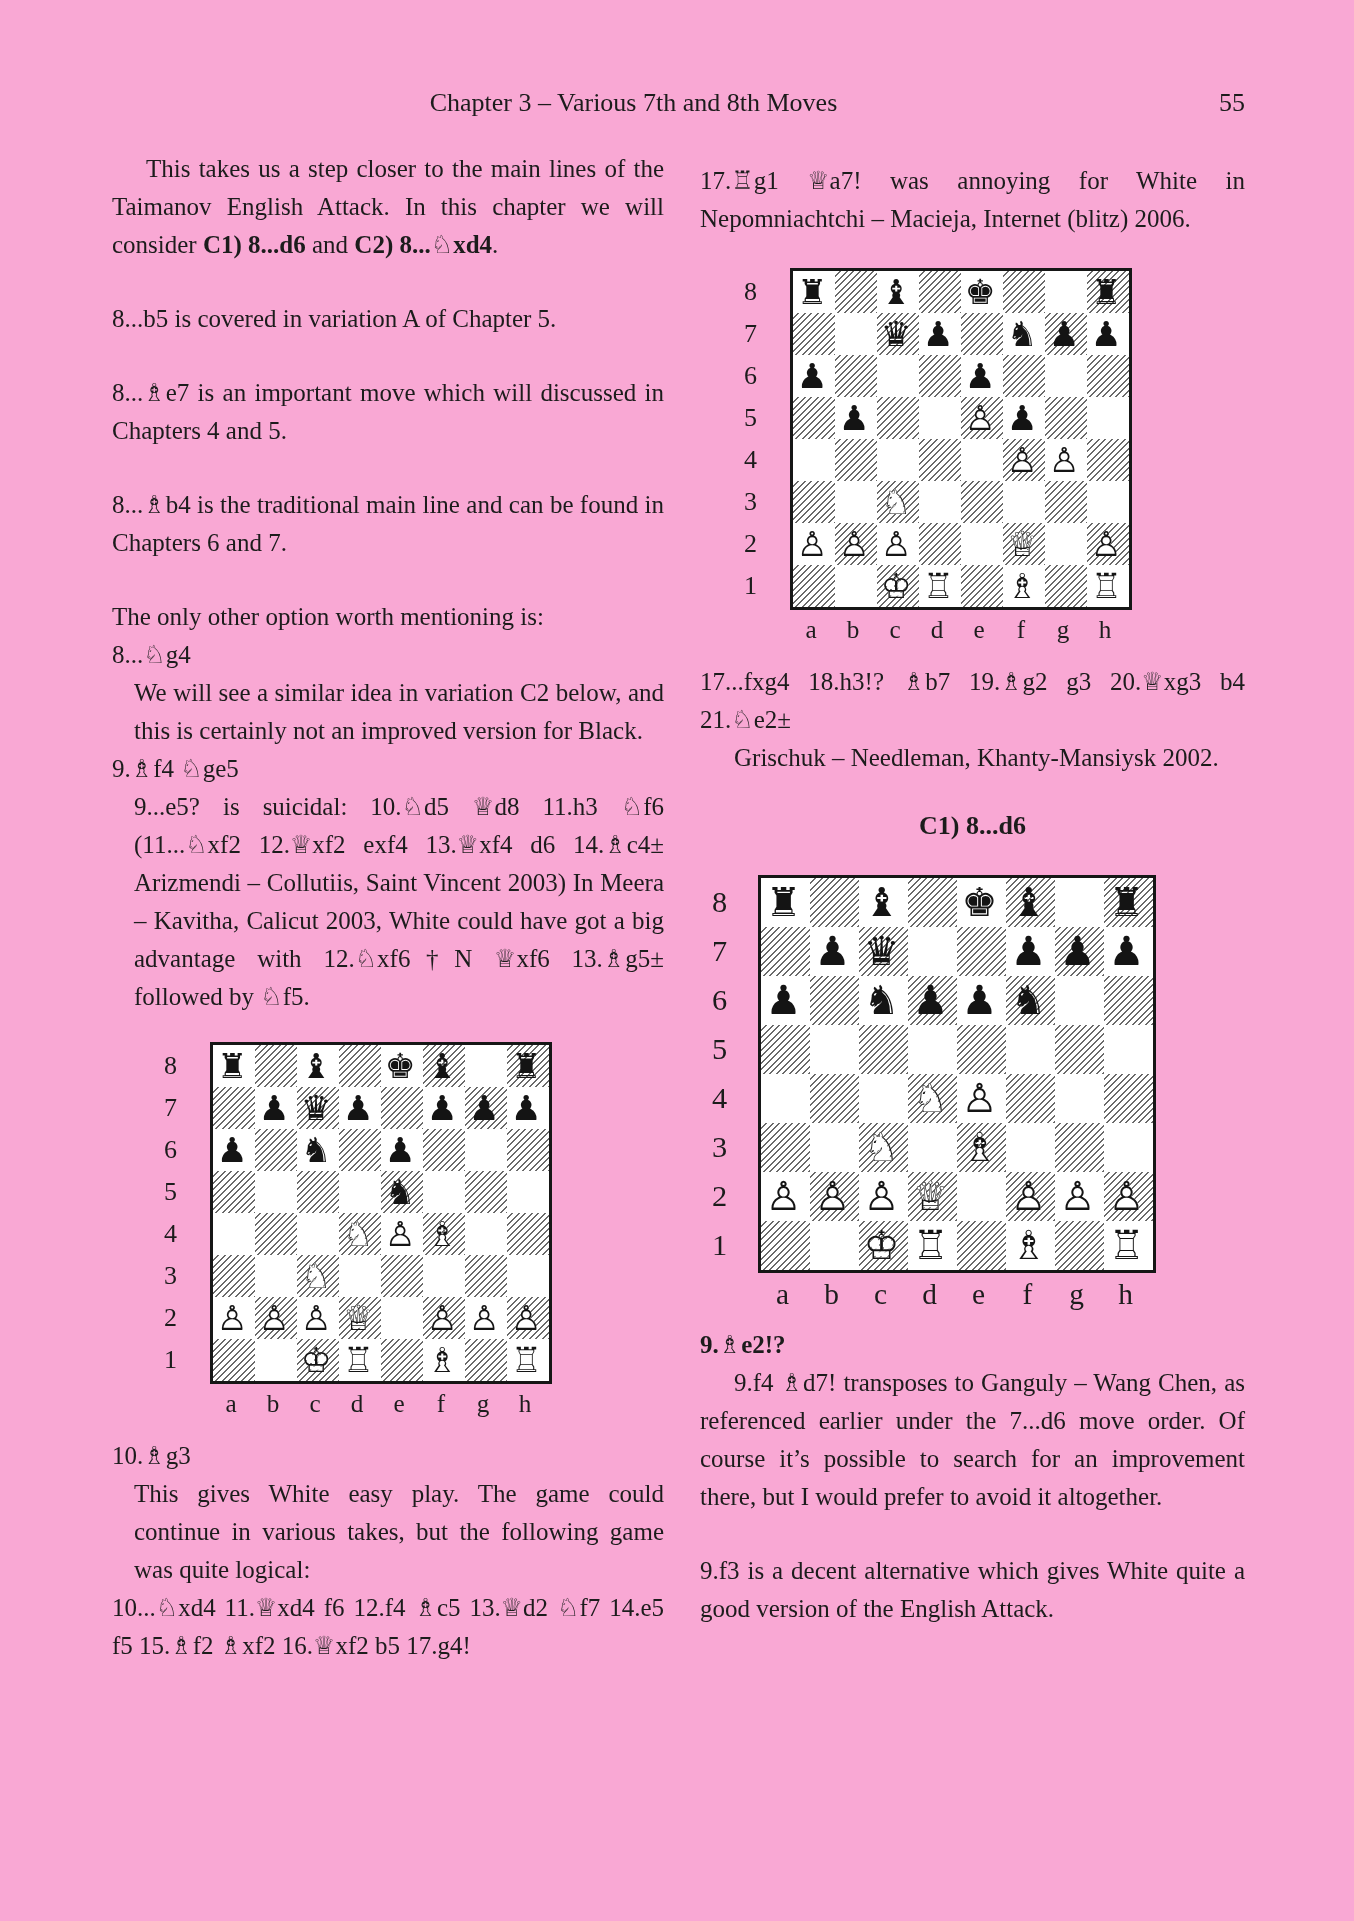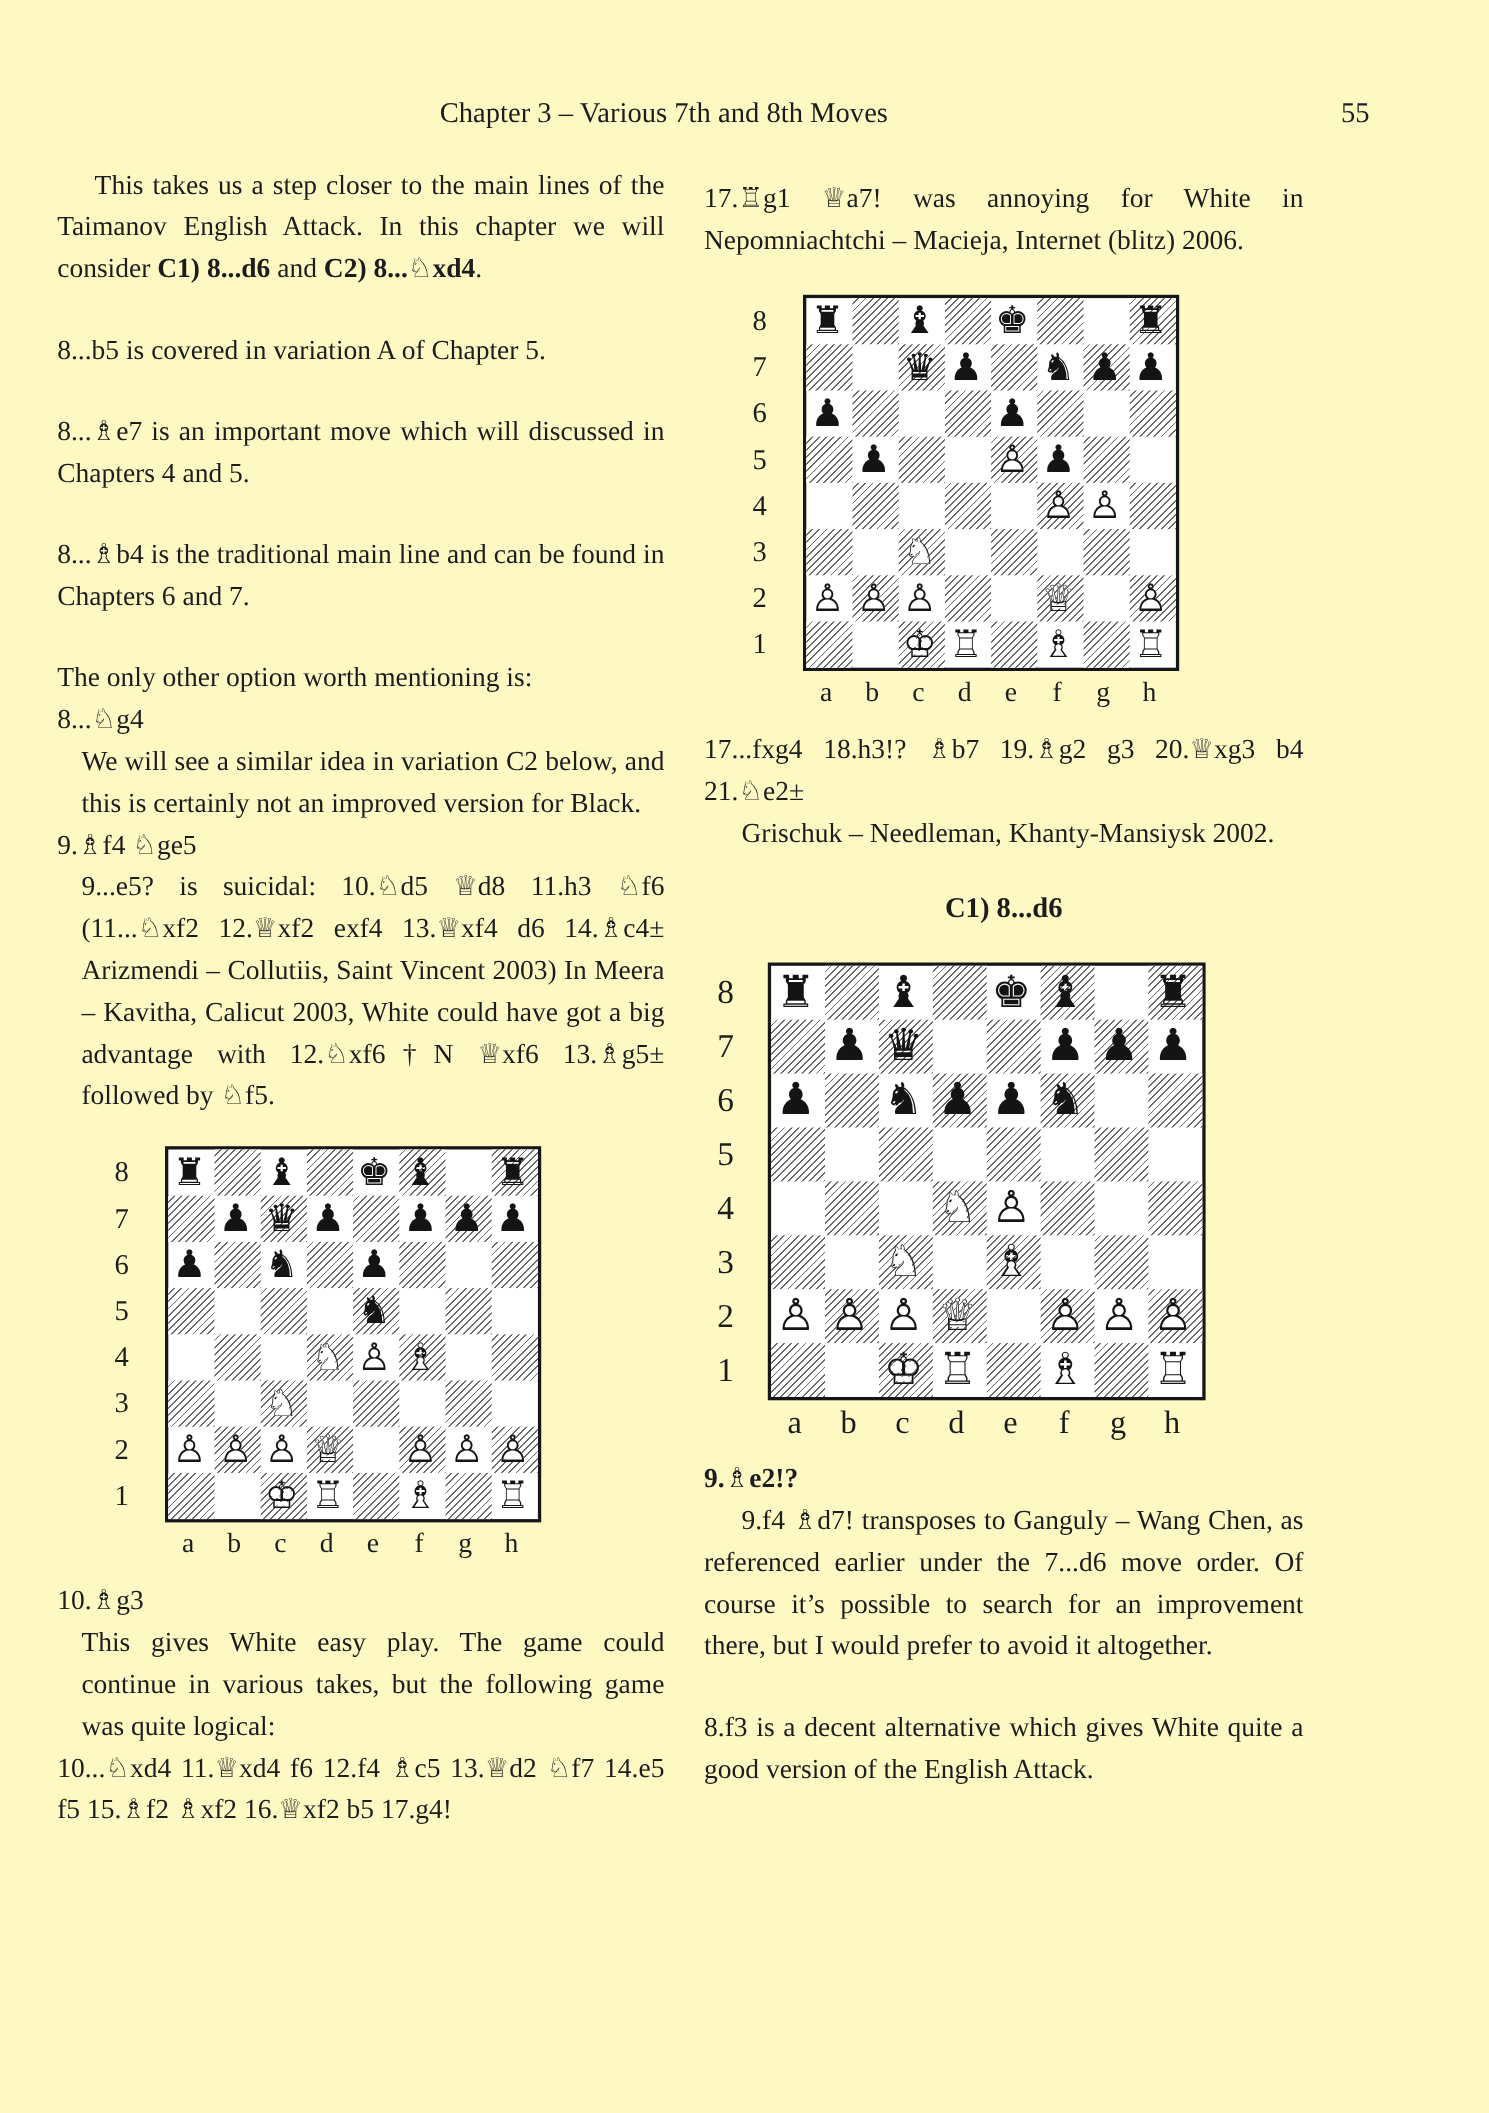--- a/index.html
+++ b/index.html
@@ -1,22 +1,22 @@
 <!DOCTYPE html>
 <html><head>
 <meta charset="utf-8">
 <style>
   html,body{margin:0;padding:0;background:#e8e8e8;}
   .page{
     position:relative;
     width:1354px;height:1921px;
     margin:0 auto;
-    background:#fef9c3;
+    background:#f9a8d4;
     box-sizing:border-box;
-    padding:84px 109px 0 52px;
+    padding:84px 109px 0 112px;
     font-family:"Liberation Serif","DejaVu Sans",serif;
     color:#1c1c1c;
     font-size:25px;
     line-height:38px;
   }
   .header{position:relative;height:40px;margin-bottom:26px;}
   .header .title{display:block;text-align:center;margin-right:90px;font-size:26px;}
   .header .pagenum{position:absolute;right:0;top:0;font-size:26px;}
   .cols{display:flex;gap:36px;align-items:flex-start;}
   .col{display:block;}
@@ -756,17 +756,17 @@
             <div class="flab">c</div>
             <div class="flab">d</div>
             <div class="flab">e</div>
             <div class="flab">f</div>
             <div class="flab">g</div>
             <div class="flab">h</div>
           </div>
         </div>
       <p class="boldline after-dg">9.♗e2!?</p>
       <p class="fi">9.f4 ♗d7! transposes to Ganguly – Wang Chen, as referenced earlier under the 7...d6 move order. Of course it’s possible to search for an improvement there, but I would prefer to avoid it altogether.</p>
-      <p class="gap">8.f3 is a decent alternative which gives White quite a good version of the English Attack.</p>
+      <p class="gap">9.f3 is a decent alternative which gives White quite a good version of the English Attack.</p>
     </div>
 
   </div>
 </div>
 
 </body></html>

